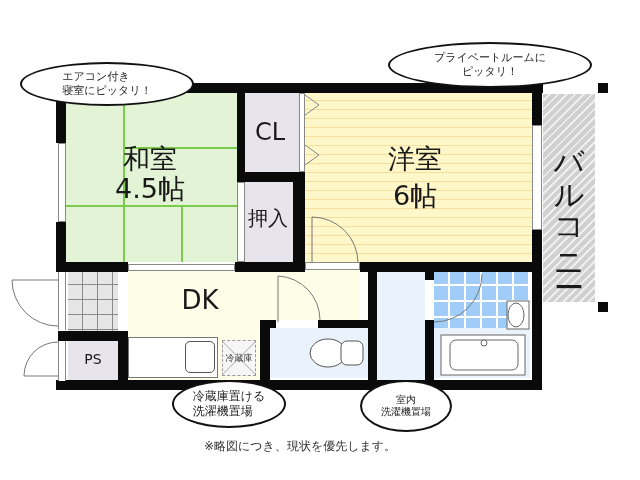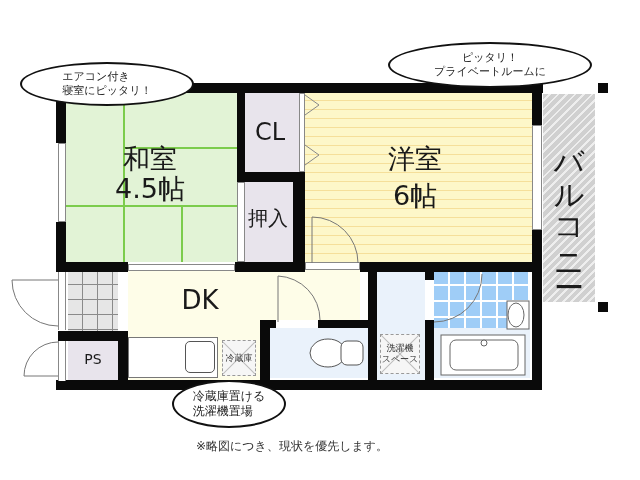--- a/index.html
+++ b/index.html
@@ -126,23 +126,20 @@
   <div class="fixture" style="left:185px;top:341px;width:30px;height:32px;border-radius:5px;"></div>
   <div class="xbox" style="left:222px;top:340px;width:34px;height:36px;">
       <span>冷蔵庫</span>
     </div>
 
   <svg class="abs" style="left:308px;top:336px;" width="60" height="34">
     <ellipse cx="20" cy="17" rx="18" ry="14" fill="#fff" stroke="#555"></ellipse>
     <rect x="33" y="5" width="22" height="24" rx="6" fill="#fff" stroke="#555"></rect>
   </svg>
 
-  <div class="xbox" style="left:380px;top:334px;width:40px;height:40px;">
-    <span><span>洗濯機</span><br><span>スペース</span></span>
-  </div>
 
   <svg class="abs" style="left:506px;top:300px;" width="24" height="30">
     <rect x="1" y="1" width="22" height="28" fill="#fff" stroke="#666"></rect>
     <ellipse cx="10" cy="15" rx="8" ry="12" fill="#fff" stroke="#666"></ellipse>
   </svg>
   <svg class="abs" style="left:440px;top:334px;" width="86" height="42">
     <rect x="1" y="1" width="84" height="40" fill="#fff" stroke="#666"></rect>
     <rect x="10" y="6" width="68" height="30" rx="6" fill="#fff" stroke="#666"></rect>
     <circle cx="44" cy="9" r="3" fill="#fff" stroke="#666"></circle>
   </svg>
@@ -161,25 +158,31 @@
   <div class="label" style="left:68px;top:352px;width:50px;font-size:14px;">PS</div>
 
   <div class="bubble" style="left:20px;top:62px;width:170px;height:40px;">
     <div>
         <div style="text-align:left;">エアコン付き</div>
         <div>寝室にピッタリ！</div>
       </div>
   </div>
   <div class="bubble" style="left:388px;top:42px;width:200px;height:42px;">
     <div>
+        <div>プライベートルームに</div>
         <div>ピッタリ！</div>
-        <div>プライベートルームに</div>
       </div>
   </div>
   <div class="bubble" style="left:172px;top:380px;width:110px;height:44px;font-size:12px;">
     <div style="text-align:left;">
         <div>冷蔵庫置ける</div>
         <div>洗濯機置場</div>
       </div>
   </div>
+  <div class="bubble" style="left:360px;top:380px;width:88px;height:48px;font-size:10px;">
+    <div>
+        <div>室内</div>
+        <div>洗濯機置場</div>
+      </div>
+  </div>
 
-  <div class="label" style="left:172px;top:440px;width:240px;font-size:12px;color:#333;">※略図につき、現状を優先します。</div>
+  <div class="label" style="left:180px;top:440px;width:240px;font-size:12px;color:#333;">※略図につき、現状を優先します。</div>
 </div>
 
 </body></html>

